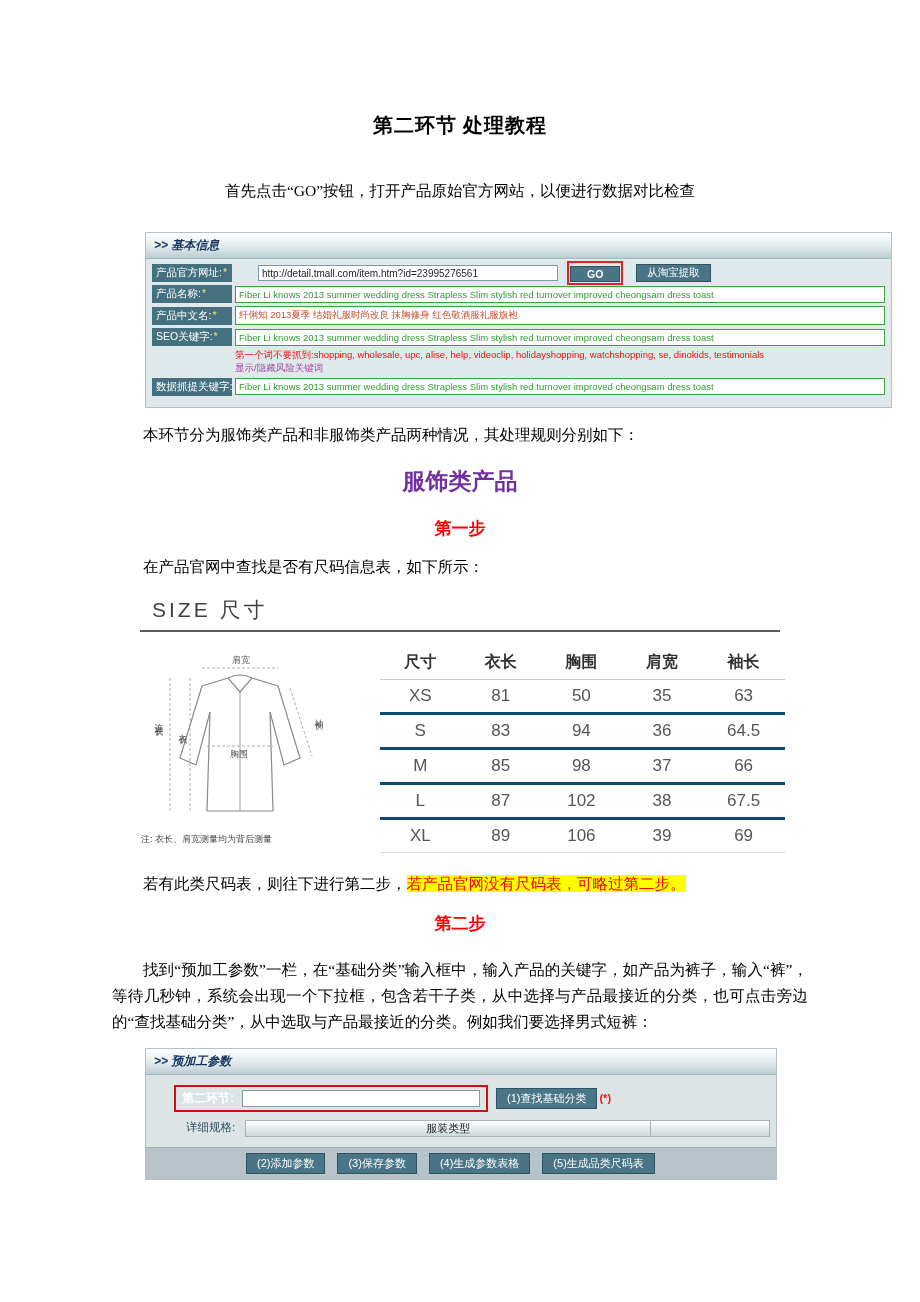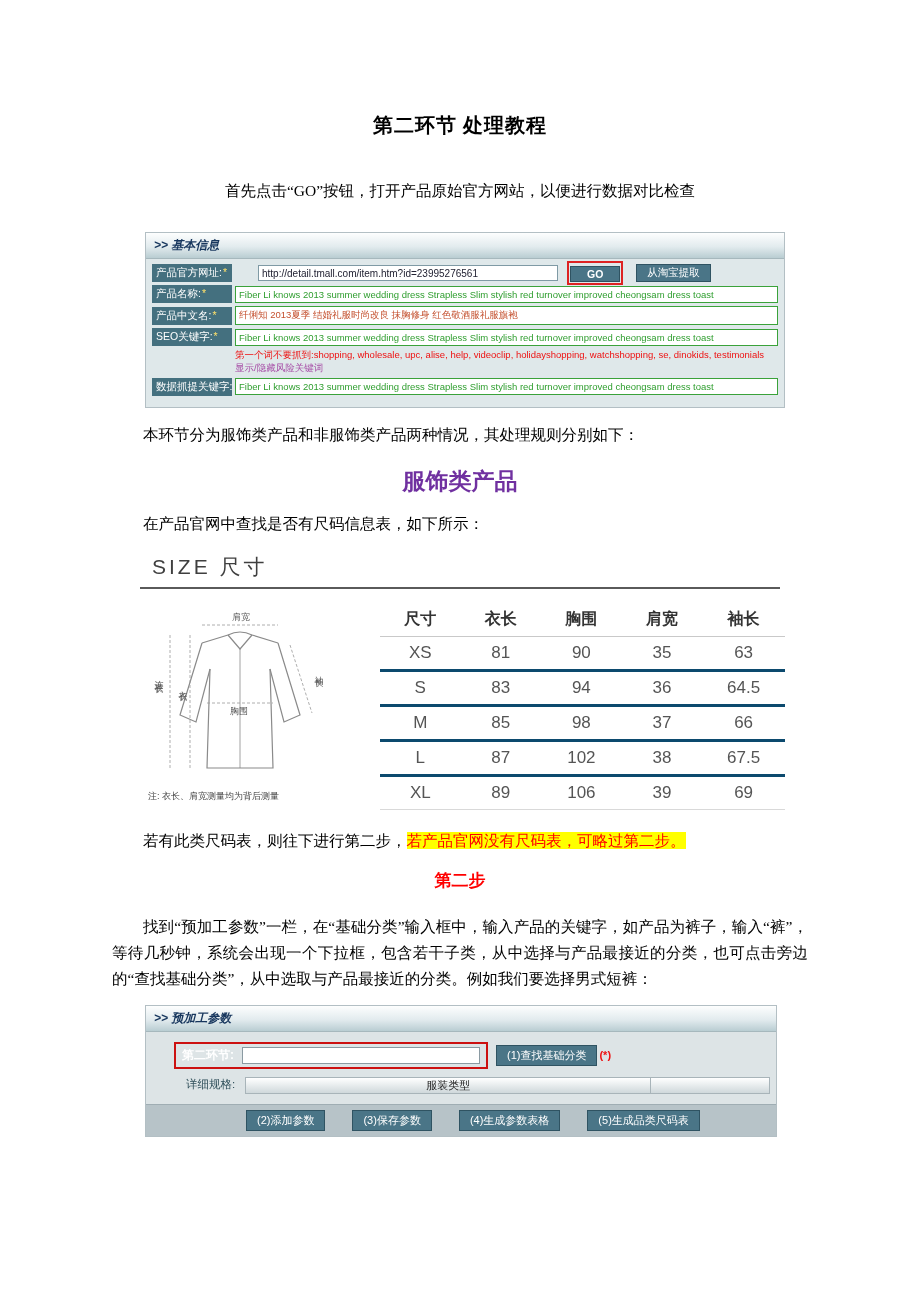--- a/index.html
+++ b/index.html
@@ -23,21 +23,21 @@
     font-size:12px; font-weight:bold; color:#17365d; padding:4px 8px;
     background:linear-gradient(#fdfefe 0%, #e2ebee 55%, #b9cdd2 100%);
     border-bottom:1px solid #a6b8bd; font-style:italic;
   }
   .btn-slate {
     display:inline-block; background:#4a7587; color:#fff; font-size:10.5px;
     border:1px solid #2f5362; padding:1px 8px; cursor:pointer; white-space:nowrap;
   }
 
   
-  .shot1 { width:640px; margin:30px 0 0 145px; }
+  .shot1 { width:747px; margin:30px 0 0 145px; }
   .shot1-body { padding:5px 6px 8px 6px; }
   .row { display:flex; align-items:center; margin-bottom:3px; }
   .flabel {
     width:80px; flex:0 0 80px; background:#44707f; color:#fff; font-size:10.5px;
     padding:2px 2px 2px 4px; margin-right:3px; white-space:nowrap; overflow:hidden;
   }
   .flabel .star { color:#ffe06a; margin-left:1px; }
   .url-input {
     width:300px; height:16px; font-size:10px; font-family:"Liberation Sans",sans-serif;
     border:1px solid #7f9aa5; background:#fff; color:#223; padding:0 3px;margin-left:23px;
@@ -55,41 +55,41 @@
   .warn-toggle { color:#a64ca6; cursor:pointer; }
 
   
   .size-title { margin:16px 12px 0 152px; font-family:"Liberation Sans",sans-serif; font-size:21px; color:#3f3f3f; letter-spacing:3px; }
   .size-rule { margin:6px 140px 0 140px; border-top:2px solid #5a5a5a; }
   .size-wrap { display:flex; margin:14px 0 0 140px; width:645px; }
   .diagram { position:relative; width:205px; height:200px; flex:0 0 205px; }
   .diagram svg { position:absolute; left:0; top:0; }
   .dim-label { position:absolute; font-family:"Liberation Sans",sans-serif; font-size:9px; color:#555; }
   .dim-vert { writing-mode:vertical-rl; letter-spacing:2px; }
-  .diagram-note { position:absolute; left:8px; bottom:0; font-size:9px; color:#444; white-space:nowrap; font-family:"Liberation Sans",sans-serif; }
+  .diagram-note { position:absolute; left:1px; bottom:0; font-size:9px; color:#444; white-space:nowrap; font-family:"Liberation Sans",sans-serif; }
   .size-table { flex:1; margin-left:35px; border-collapse:collapse; font-family:"Liberation Sans",sans-serif; }
   .size-table th { font-size:16px; color:#333; font-weight:bold; padding:6px 4px; text-align:center; border-bottom:1px solid #c9c9c9; }
   .size-table td { font-size:17px; color:#555; padding:6px 4px; text-align:center; border-bottom:3px solid #0c4a6e; }
   .size-table tr:last-child td { border-bottom:1px solid #d9d9d9; }
 
   
   .shot2 { width:632px; margin:12px 0 0 145px; background:#dde4e6; }
   .shot2-body { padding:10px 0 0 0; }
   .pp-row1 { display:flex; align-items:center; padding-left:28px; }
   .red-box { display:flex; align-items:center; border:2px solid #cc1111; padding:3px 6px; }
   .pp-label { color:#fff; font-weight:bold; font-size:12px; margin-right:8px; white-space:nowrap; }
   .pp-input { width:238px; height:17px; border:1px solid #8a9aa2; background:#fff; }
   .find-btn { margin-left:8px; padding:2px 10px; font-size:11px; }
   .req-mark { color:#ee1111; font-size:11px; font-weight:bold; margin-left:2px; }
   .pp-row2 { display:flex; align-items:flex-start; margin-top:8px; padding-left:40px; }
   .spec-label { color:#2f4f5a; font-size:11.5px; margin-right:10px; white-space:nowrap; }
   .spec-bar { display:flex; flex:1; height:17px; border:1px solid #a8b4b9; background:linear-gradient(#ffffff,#cfd8db); margin-right:6px; }
   .spec-cell1 { width:405px; border-right:1px solid #a8b4b9; text-align:center; font-size:11px; color:#222; line-height:15px; }
   .spec-cell2 { flex:1; }
-  .pp-btnrow { margin-top:10px; background:#b7c3c8; border-top:1px solid #9fadb3; padding:5px 8px 5px 100px; display:flex; gap:27px; }
+  .pp-btnrow { margin-top:10px; background:#b7c3c8; border-top:1px solid #9fadb3; padding:5px 8px 5px 100px; display:flex; gap:12px; }
   .pp-btnrow .btn-slate { padding:2px 10px; font-size:11px; }
 </style>
 </head>
 <body>
 
 <div class="page">
 
   <div class="doc-title">第二环节 处理教程</div>
 
   <div class="intro">首先点击“GO”按钮，打开产品原始官方网站，以便进行数据对比检查</div>
@@ -141,20 +141,21 @@
         <span class="green-box">Fiber Li knows 2013 summer wedding dress Strapless Slim stylish red turnover improved cheongsam dress toast</span>
       </div>
 
     </div>
   </div>
 
   <div class="para indent">本环节分为服饰类产品和非服饰类产品两种情况，其处理规则分别如下：</div>
 
   <div class="h-purple">服饰类产品</div>
 
+  <div class="h-red">第一步</div>
   <div class="para indent">在产品官网中查找是否有尺码信息表，如下所示：</div>
 
   <div class="size-title">SIZE 尺寸</div>
   <div class="size-rule"></div>
 
   <div class="size-wrap">
     <div class="diagram">
       <svg width="205" height="200" viewBox="0 0 205 200">
         <g stroke="#8a8a8a" fill="none" stroke-width="1.2">
 
@@ -195,21 +196,21 @@
           <th>衣长</th>
           <th>胸围</th>
           <th>肩宽</th>
           <th>袖长</th>
         </tr>
       </thead>
       <tbody>
         <tr>
           <td>XS</td>
           <td>81</td>
-          <td>90</td>
+          <td>50</td>
           <td>35</td>
           <td>63</td>
         </tr>
         <tr>
           <td>S</td>
           <td>83</td>
           <td>94</td>
           <td>36</td>
           <td>64.5</td>
         </tr>

